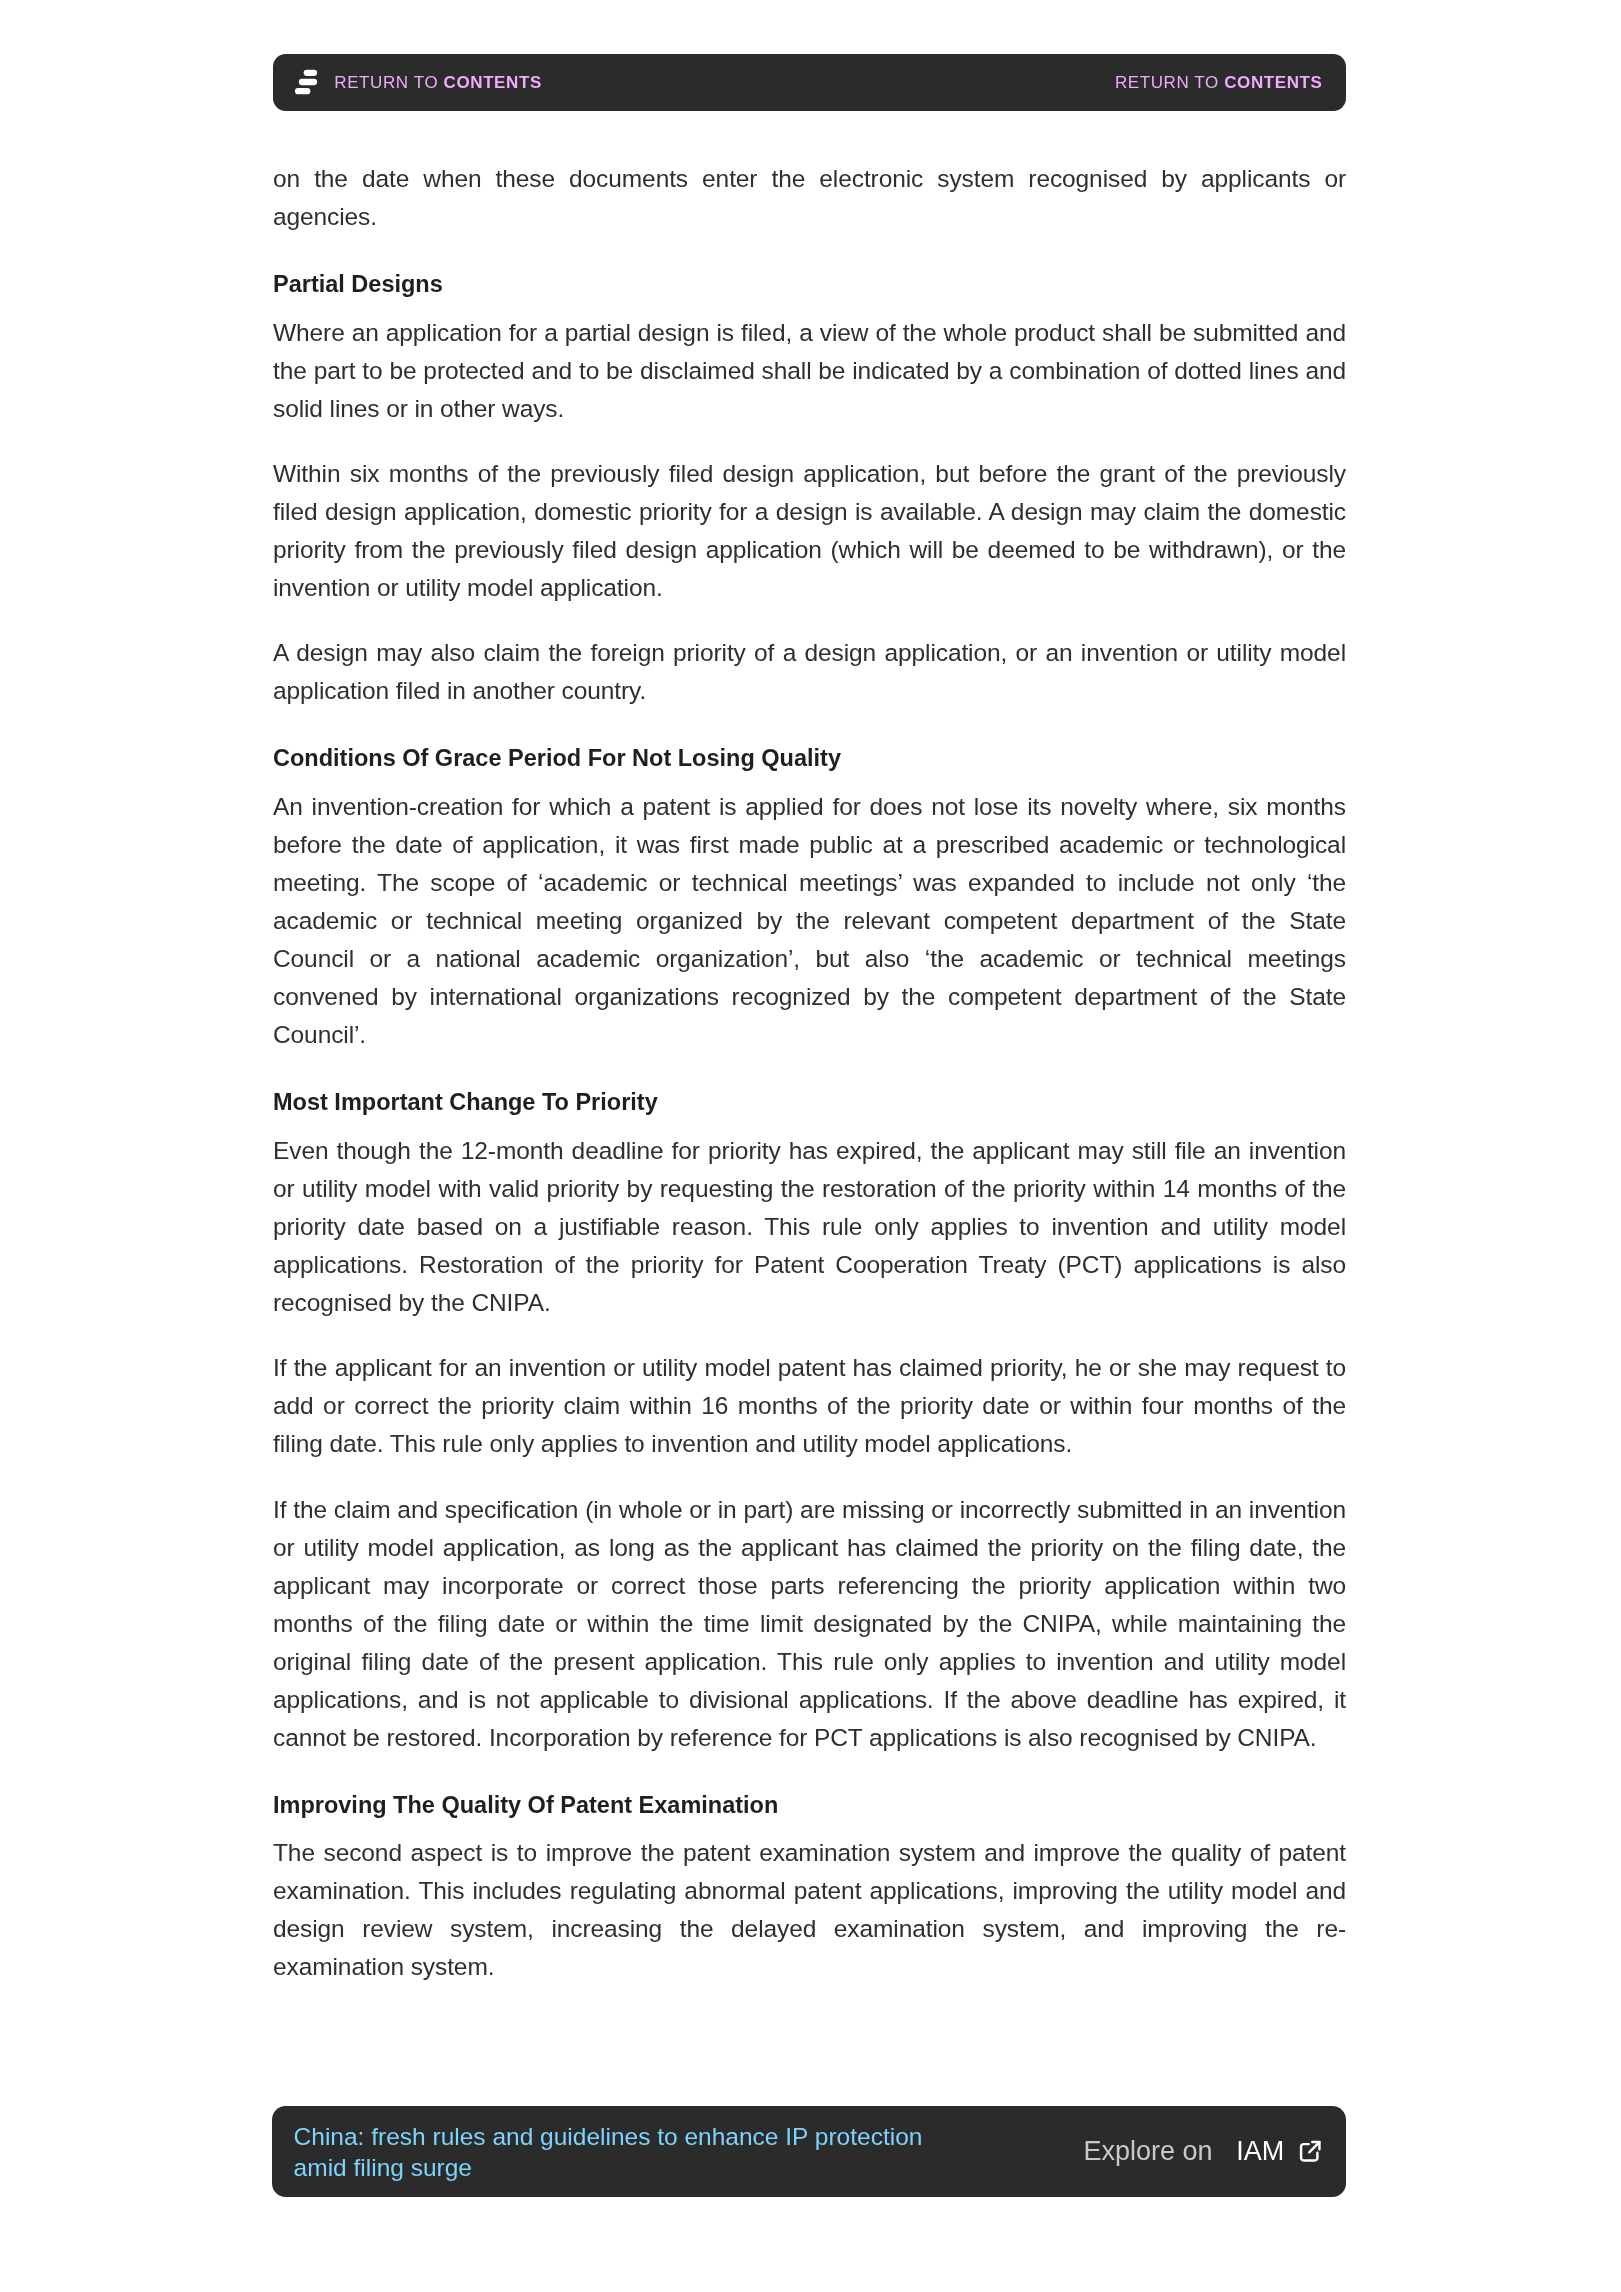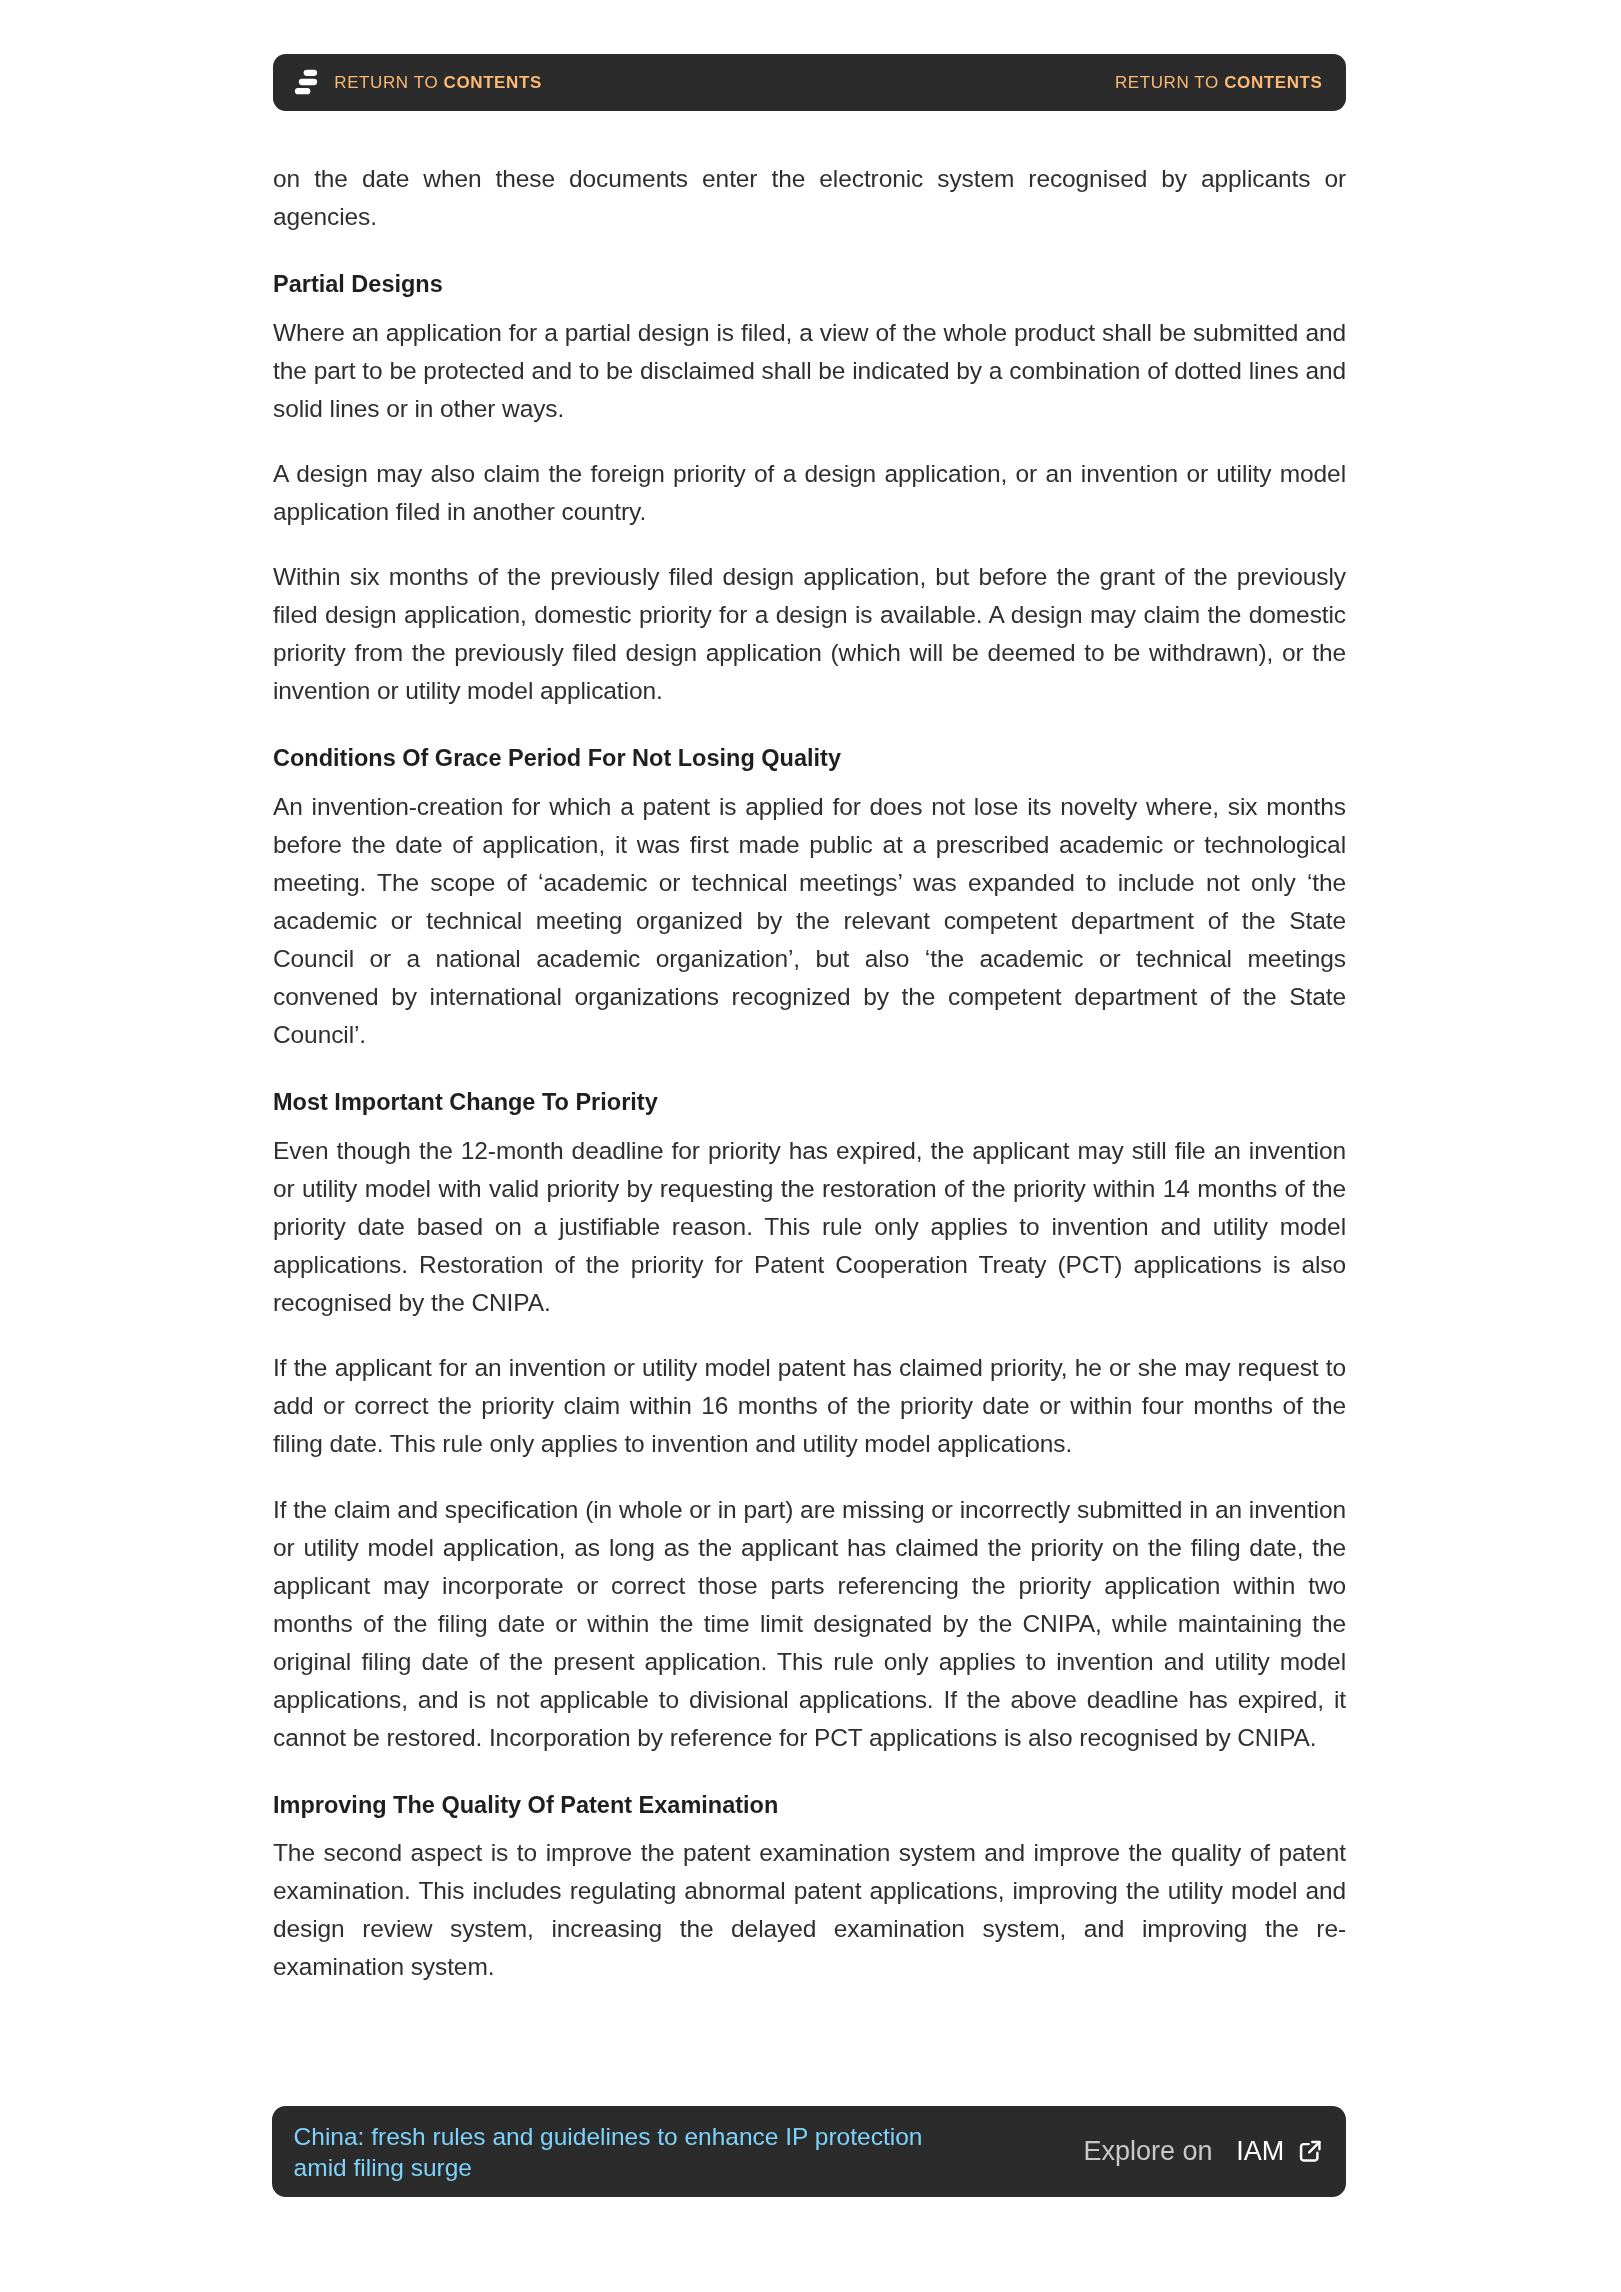--- a/index.html
+++ b/index.html
@@ -30,21 +30,21 @@
     display: flex;
     align-items: center;
     justify-content: space-between;
     padding: 0 23.5px 0 19.6px;
     box-sizing: border-box;
   }
   .nav-link {
     display: flex;
     align-items: center;
     gap: 13.7px;
-    color: #fdba74;
+    color: #f0abfc;
     font-size: 17px;
     letter-spacing: 0.6px;
     cursor: pointer;
     white-space: nowrap;
   }
   .nav-link b { font-weight: bold; }
   .logo-mark { display: inline-block; width: 28px; height: 26.5px; }
   
   .body-text {
     margin-top: 49px;
@@ -120,22 +120,22 @@
       </div>
     </div>
 
     <div class="body-text">
 
       <p>on the date when these documents enter the electronic system recognised by applicants or agencies.</p>
 
       <section>
         <h3>Partial Designs</h3>
         <p>Where an application for a partial design is filed, a view of the whole product shall be submitted and the part to be protected and to be disclaimed shall be indicated by a combination of dotted lines and solid lines or in other ways.</p>
+        <p>Within six months of the previously filed design application, but before the grant of the previously filed design application, domestic priority for a design is available. A design may claim the domestic priority from the previously filed design application (which will be deemed to be withdrawn), or the invention or utility model application.</p>
         <p>A design may also claim the foreign priority of a design application, or an invention or utility model application filed in another country.</p>
-        <p>Within six months of the previously filed design application, but before the grant of the previously filed design application, domestic priority for a design is available. A design may claim the domestic priority from the previously filed design application (which will be deemed to be withdrawn), or the invention or utility model application.</p>
       </section>
 
       <section>
         <h3>Conditions Of Grace Period For Not Losing Quality</h3>
         <p>An invention-creation for which a patent is applied for does not lose its novelty where, six months before the date of application, it was first made public at a prescribed academic or technological meeting. The scope of ‘academic or technical meetings’ was expanded to include not only ‘the academic or technical meeting organized by the relevant competent department of the State Council or a national academic organization’, but also ‘the academic or technical meetings convened by international organizations recognized by the competent department of the State Council’.</p>
       </section>
 
       <section>
         <h3>Most Important Change To Priority</h3>
         <p>Even though the 12-month deadline for priority has expired, the applicant may still file an invention or utility model with valid priority by requesting the restoration of the priority within 14 months of the priority date based on a justifiable reason. This rule only applies to invention and utility model applications. Restoration of the priority for Patent Cooperation Treaty (PCT) applications is also recognised by the CNIPA.</p>

